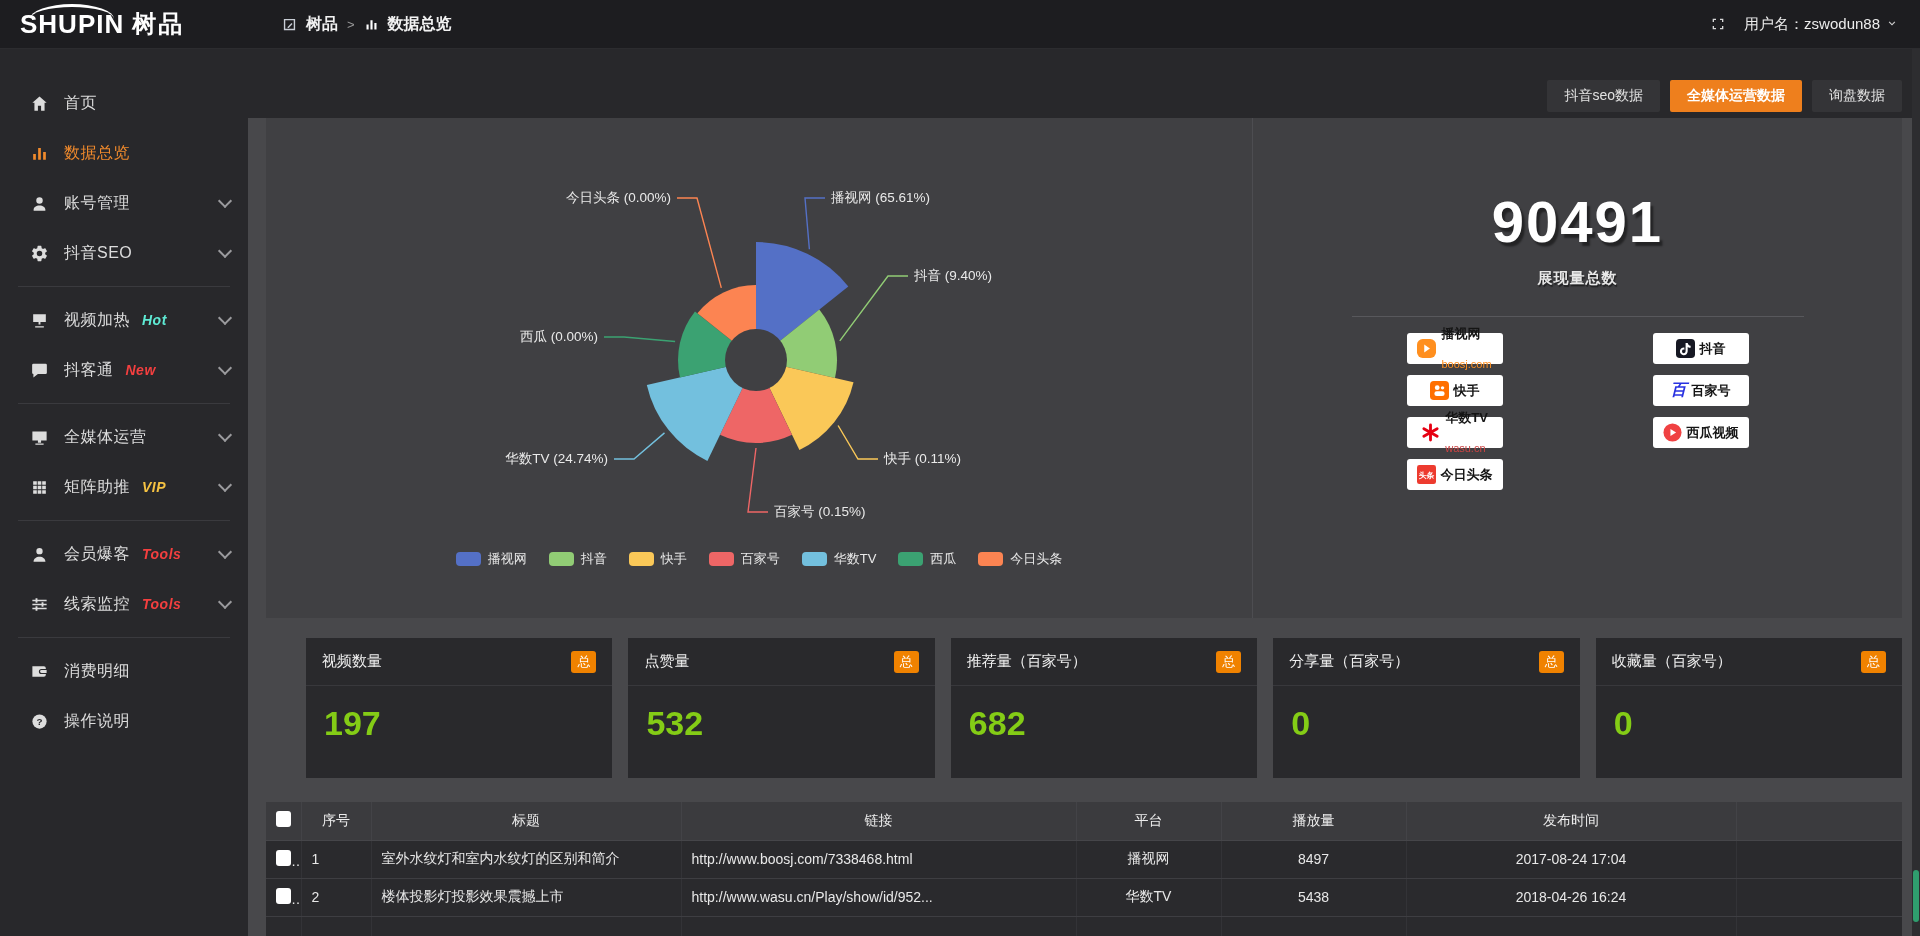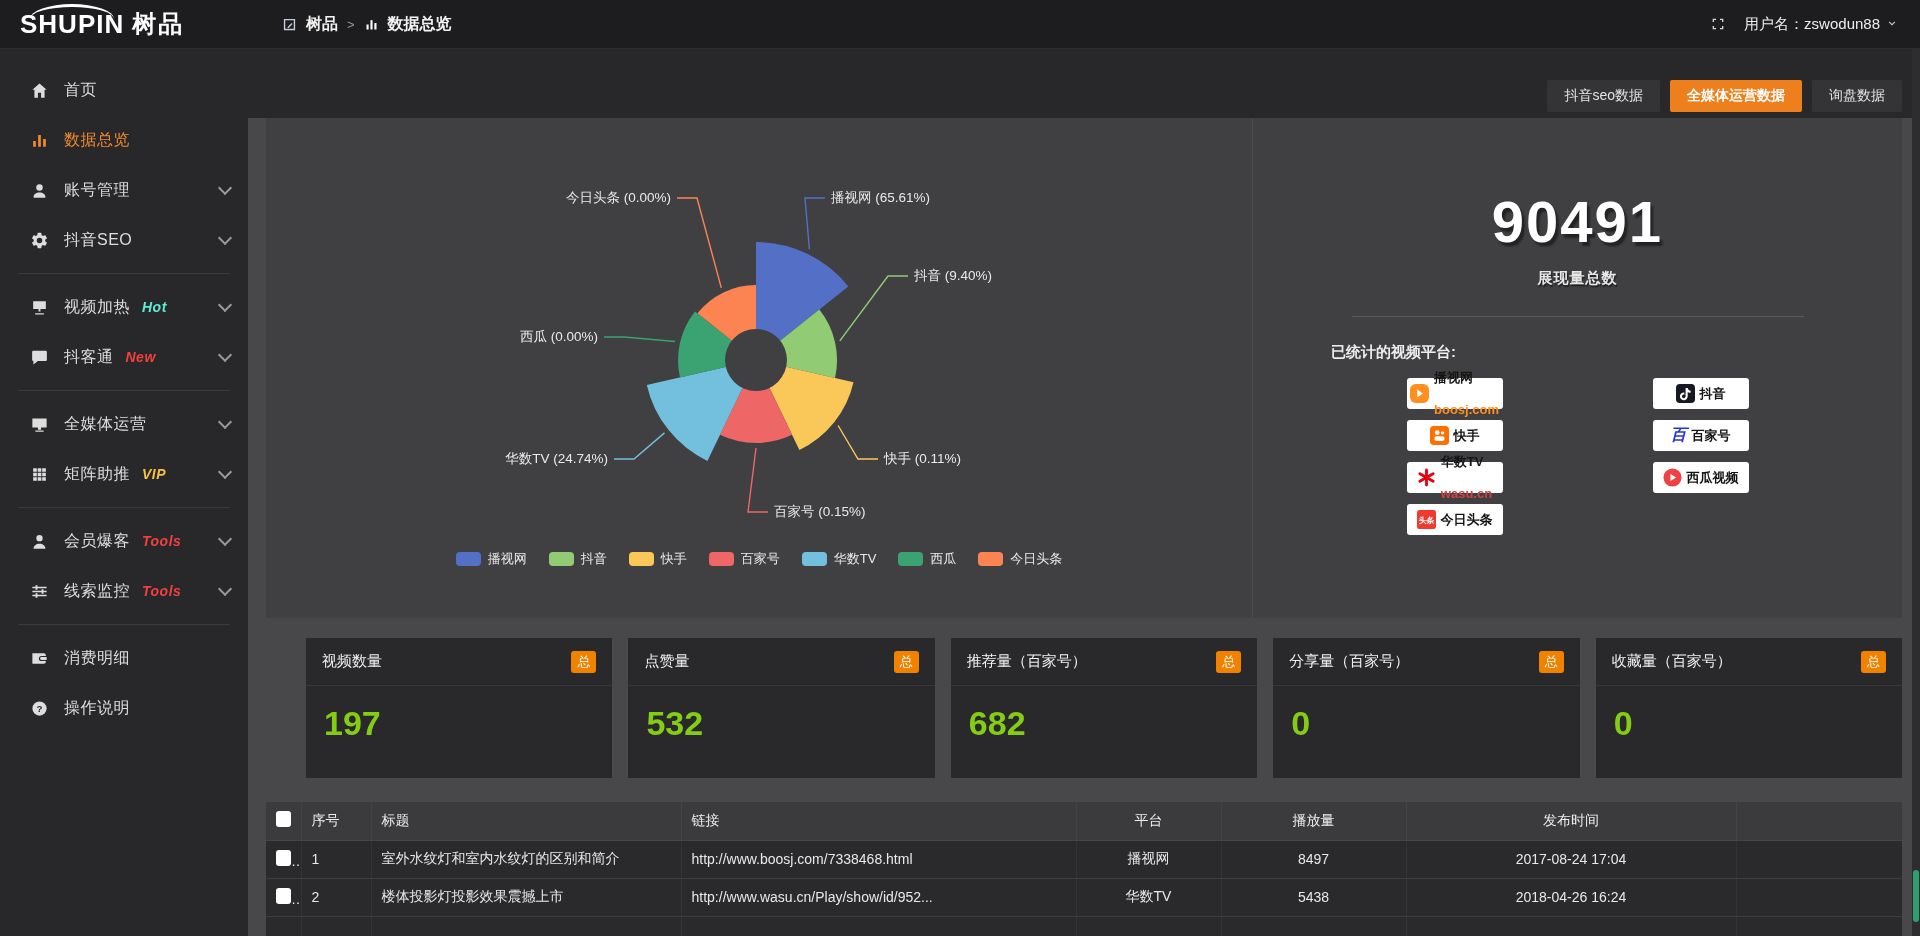--- a/index.html
+++ b/index.html
@@ -14,21 +14,21 @@
   .logo-arc{position:absolute;top:-7px;left:10px;right:10px;height:12px;
             border-top:3px solid #fff;border-radius:50%/100% 100% 0 0;}
   .logo-sub{color:#fff;font-size:24px;font-weight:800;letter-spacing:2px;}
   .crumb{display:flex;align-items:center;gap:9px;color:#f2f2f2;font-size:16px;font-weight:700;margin-left:14px;}
   .crumb .sep{color:#9a9a9a;font-size:13px;font-weight:400;}
   .crumb svg{display:block;}
   .top-right{margin-left:auto;display:flex;align-items:center;gap:18px;padding-right:22px;color:#ececec;font-size:15px;}
   .fs-btn,.user-box{display:flex;align-items:center;gap:6px;cursor:pointer;}
 
   
-  .sidebar{position:absolute;top:48px;left:0;width:248px;bottom:0;background:#28282b;padding-top:17px;box-sizing:border-box;}
+  .sidebar{position:absolute;top:48px;left:0;width:248px;bottom:0;background:#28282b;padding-top:30px;box-sizing:border-box;}
   .sb-item{position:relative;display:flex;align-items:center;height:50px;padding:0 20px 0 30px;color:#dddddd;cursor:pointer;}
   .sb-item .ic{width:19px;height:19px;display:flex;align-items:center;}
   .sb-item .lbl{font-size:16px;margin-left:15px;letter-spacing:.5px;}
   .sb-item.active{color:#f08a2c;}
   .sb-badge{font-size:14px;font-weight:800;font-style:italic;margin-left:12px;letter-spacing:.5px;}
   .sb-chev{position:absolute;right:18px;top:50%;width:8px;height:8px;border-right:2px solid #9b9b9e;
            border-bottom:2px solid #9b9b9e;transform:translateY(-70%) rotate(45deg);}
   .sb-div{height:1px;background:#3a3a3e;margin:8px 18px;}
 
   
@@ -52,39 +52,39 @@
                text-shadow:1px 2px 1px rgba(0,0,0,.5);letter-spacing:1px;}
   .rp-div{width:452px;height:1px;background:#58585c;margin:28px auto 0;}
   .plat-title{margin:26px 0 0 78px;font-size:15px;font-weight:700;color:#ececec;}
   .plat-cols{display:flex;justify-content:center;gap:150px;margin-top:16px;}
   .pcol{display:flex;flex-direction:column;gap:11px;}
   .pbadge{width:96px;height:31px;background:#fff;border-radius:3px;display:flex;align-items:center;
           justify-content:center;gap:5px;box-sizing:border-box;padding:0 4px;}
   .p-ic{display:flex;align-items:center;}
   .p-txt{display:flex;flex-direction:column;line-height:1;}
   .p-name{font-size:13px;font-weight:800;color:#141414;white-space:nowrap;}
-  .p-sub{font-size:13px;font-weight:700;color:#888;margin-top:19px;}
+  .p-sub{font-size:11px;font-weight:400;color:#888;margin-top:19px;}
   .pbadge.boosj .p-sub{color:#ff8f1f;}
   .pbadge.wasu .p-sub{color:#c44;}
   .baijia-glyph{color:#2932e1;font-weight:800;font-size:16px;font-style:italic;}
 
   
   .stats{display:flex;gap:16px;margin:20px 18px 0;padding-left:40px;}
   .card{flex:1;height:140px;background:#29292c;box-sizing:border-box;}
   .card-head{display:flex;align-items:center;justify-content:space-between;height:47px;
              padding:0 16px;border-bottom:1px solid #38383c;}
   .card-title{font-size:15px;color:#f0f0f0;}
   .card-badge{background:#f08200;color:#fff;font-size:13px;padding:2px 6px;border-radius:3px;cursor:pointer;}
   .card-val{font-size:34px;font-weight:700;color:#84cc16;padding:18px 18px 0;}
 
   
   .table-wrap{margin:24px 18px 0;background:#2a2a2d;}
   table.dtable{width:100%;border-collapse:collapse;table-layout:fixed;}
   .dtable th{height:38px;background:#3b3b3e;color:#ececec;font-weight:400;font-size:14px;
-             border-bottom:1px solid #454549;border-right:1px solid #434347;padding:0 10px;box-sizing:border-box;}
+             border-bottom:1px solid #454549;border-right:1px solid #434347;padding:0 10px;box-sizing:border-box;text-align:center;}
   .dtable td{height:38px;color:#e8e8e8;font-size:14px;border-bottom:1px solid #3e3e42;
              border-right:1px solid #333337;padding:0 10px;box-sizing:border-box;
              white-space:nowrap;overflow:hidden;text-overflow:ellipsis;}
   .dtable th:last-child,.dtable td:last-child{border-right:none;}
   .al{text-align:left;} .ac{text-align:center;}
   .cell-link{color:#f0903c;cursor:pointer;}
   .cb{display:inline-block;width:15px;height:16px;background:#fff;border-radius:3px;cursor:pointer;}
 
   
   .scrollbar{position:absolute;top:48px;right:0;bottom:0;width:8px;background:#2d2d30;}
@@ -310,21 +310,20 @@
             <div class="lg-item">
               <span class="lg-pill" style="background:#fc8452"></span>
               <span>今日头条</span>
             </div>
           </div>
       </div>
       <div class="panel-right">
         <div class="total">90491</div>
         <div class="total-label">展现量总数</div>
         <div class="rp-div"></div>
-        <div class="plat-title">已统计的视频平台:</div>
         <div class="plat-cols" id="plat-cols">
             <div class="pcol">
               <div class="pbadge boosj">
                 <span class="p-ic">
                   <svg width="19" height="19" viewBox="0 0 20 20">
                     <rect width="20" height="20" rx="6" fill="#ff8f1f"></rect>
                     <path d="M7.6 5.8l6 4.2-6 4.2z" fill="#fff"></path>
                   </svg>
                 </span>
                 <span class="p-txt">

